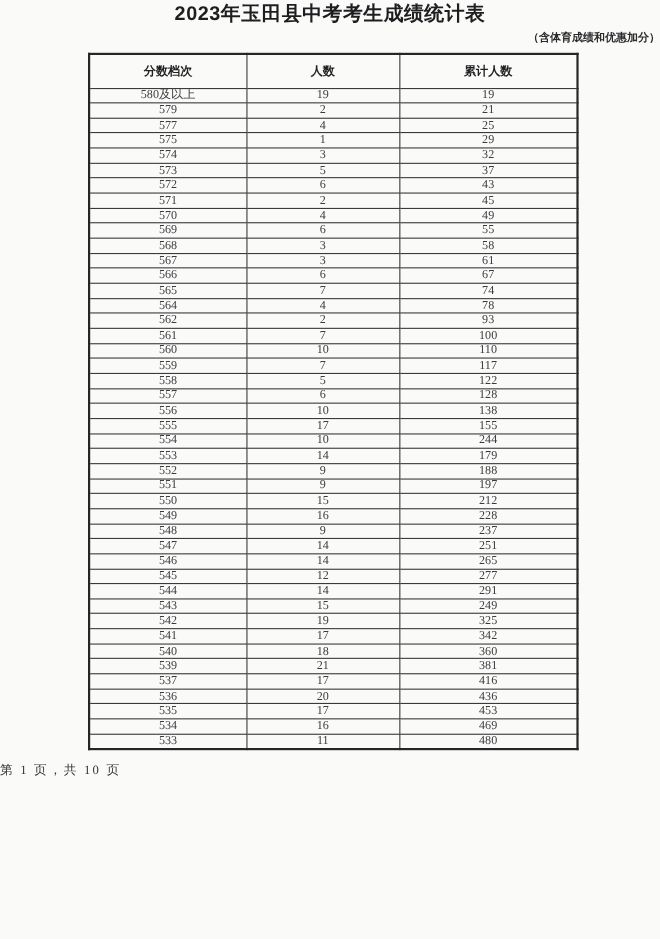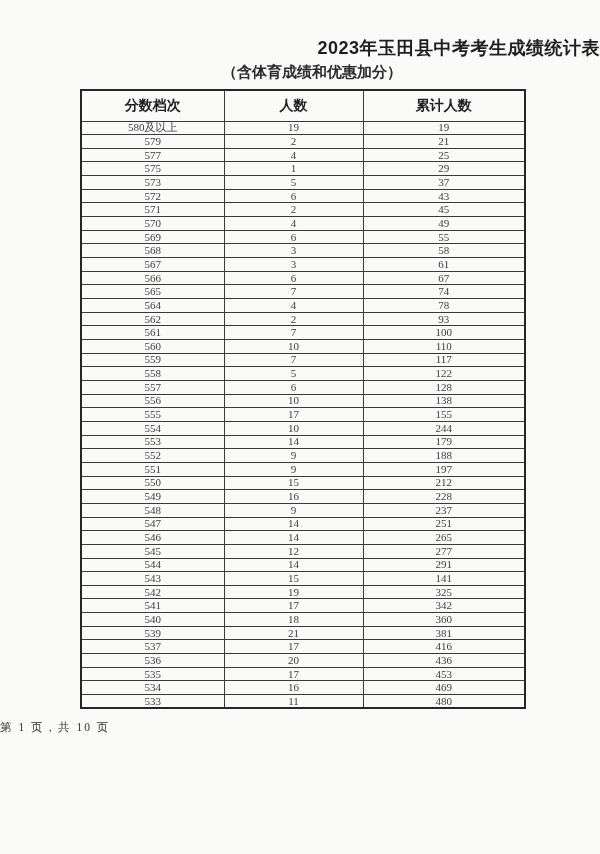--- a/index.html
+++ b/index.html
@@ -10,53 +10,52 @@
     font-family: "Liberation Serif", "DejaVu Serif", serif;
     color: #38383a;
     overflow: hidden;
   }
   .page {
     width: 600px;
     height: 854px;
     position: relative;
   }
   .doc-title {
-    margin-top: 36px;
-    text-align: right;
+    text-align: center;
     font-family: "Liberation Sans", "DejaVu Sans", sans-serif;
     font-weight: bold;
     font-size: 18px;
     letter-spacing: 0.5px;
     color: #1e1e20;
   }
   .doc-subtitle {
     margin-top: 3px;
-    text-align: center;
+    text-align: right;
     font-family: "Liberation Sans", "DejaVu Sans", sans-serif;
     font-weight: bold;
-    font-size: 15px;
+    font-size: 10px;
     color: #2a2a2c;
     margin-left: 24px;
   }
   table.score-table {
     border-collapse: collapse;
     table-layout: fixed;
     width: 444px;
     margin: 7px 0 0 80px;
     border: 2px solid #262628;
   }
   table.score-table col.c1 { width: 143px; }
   table.score-table col.c2 { width: 139px; }
   table.score-table col.c3 { width: 162px; }
   table.score-table th {
     height: 31px;
     border: 1px solid #3a3a3c;
     font-family: "Liberation Sans", "DejaVu Sans", sans-serif;
     font-weight: bold;
-    font-size: 14px;
+    font-size: 11px;
     text-align: center;
     vertical-align: middle;
     color: #1f1f21;
   }
   table.score-table td {
     height: 13.66px;
     border: 1px solid #3a3a3c;
     font-size: 11px;
     line-height: 1;
     text-align: center;
@@ -106,20 +105,25 @@
           <td>577</td>
           <td>4</td>
           <td>25</td>
         </tr>
         <tr>
           <td>575</td>
           <td>1</td>
           <td>29</td>
         </tr>
         <tr>
+          <td>574</td>
+          <td>3</td>
+          <td>32</td>
+        </tr>
+        <tr>
           <td>573</td>
           <td>5</td>
           <td>37</td>
         </tr>
         <tr>
           <td>572</td>
           <td>6</td>
           <td>43</td>
         </tr>
         <tr>
@@ -253,21 +257,21 @@
           <td>277</td>
         </tr>
         <tr>
           <td>544</td>
           <td>14</td>
           <td>291</td>
         </tr>
         <tr>
           <td>543</td>
           <td>15</td>
-          <td>141</td>
+          <td>249</td>
         </tr>
         <tr>
           <td>542</td>
           <td>19</td>
           <td>325</td>
         </tr>
         <tr>
           <td>541</td>
           <td>17</td>
           <td>342</td>

